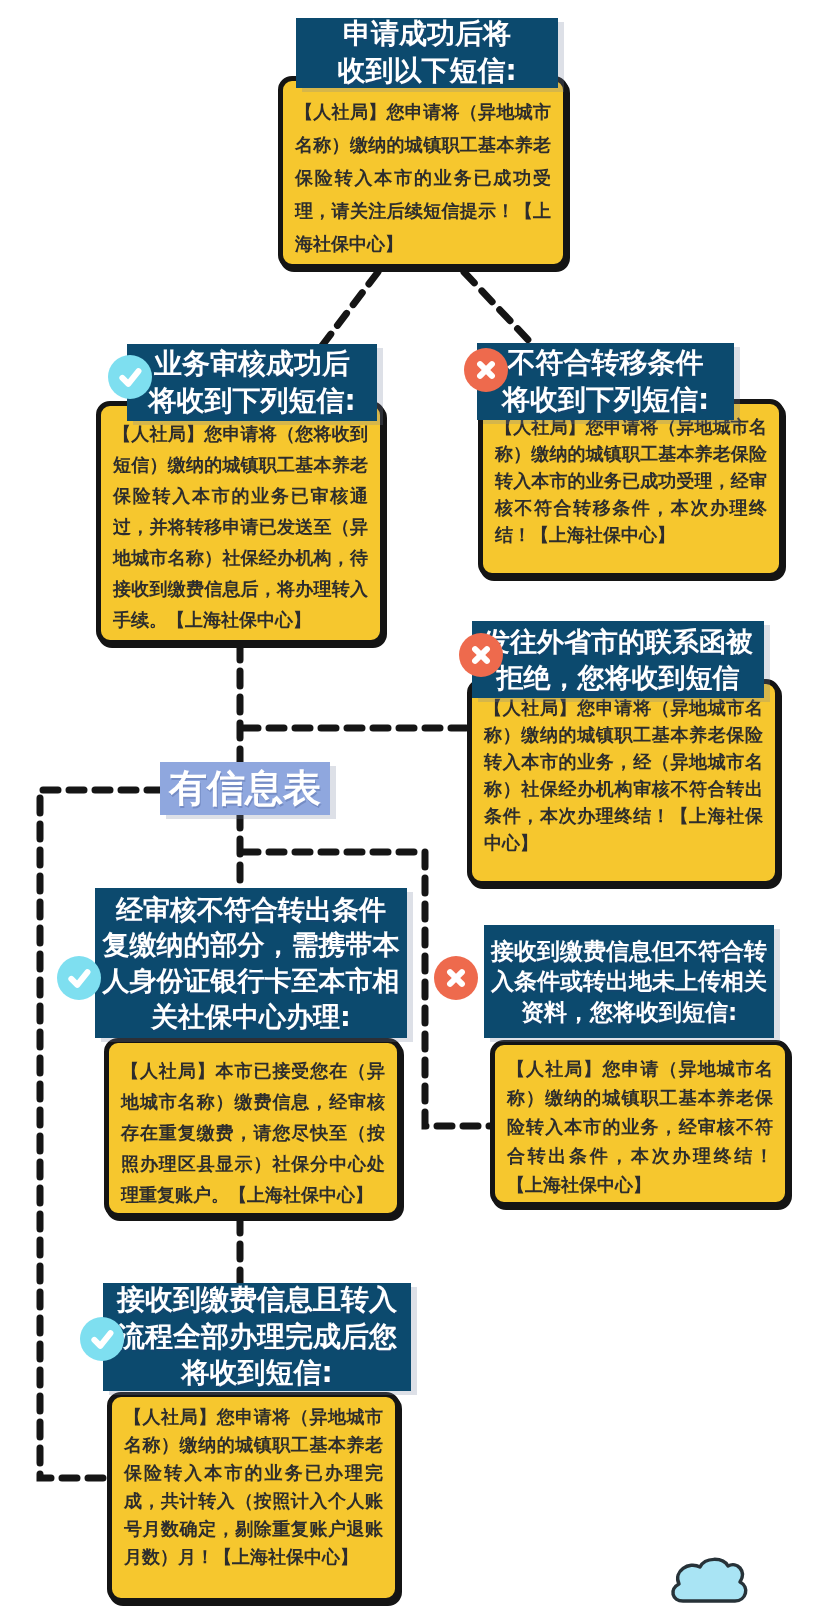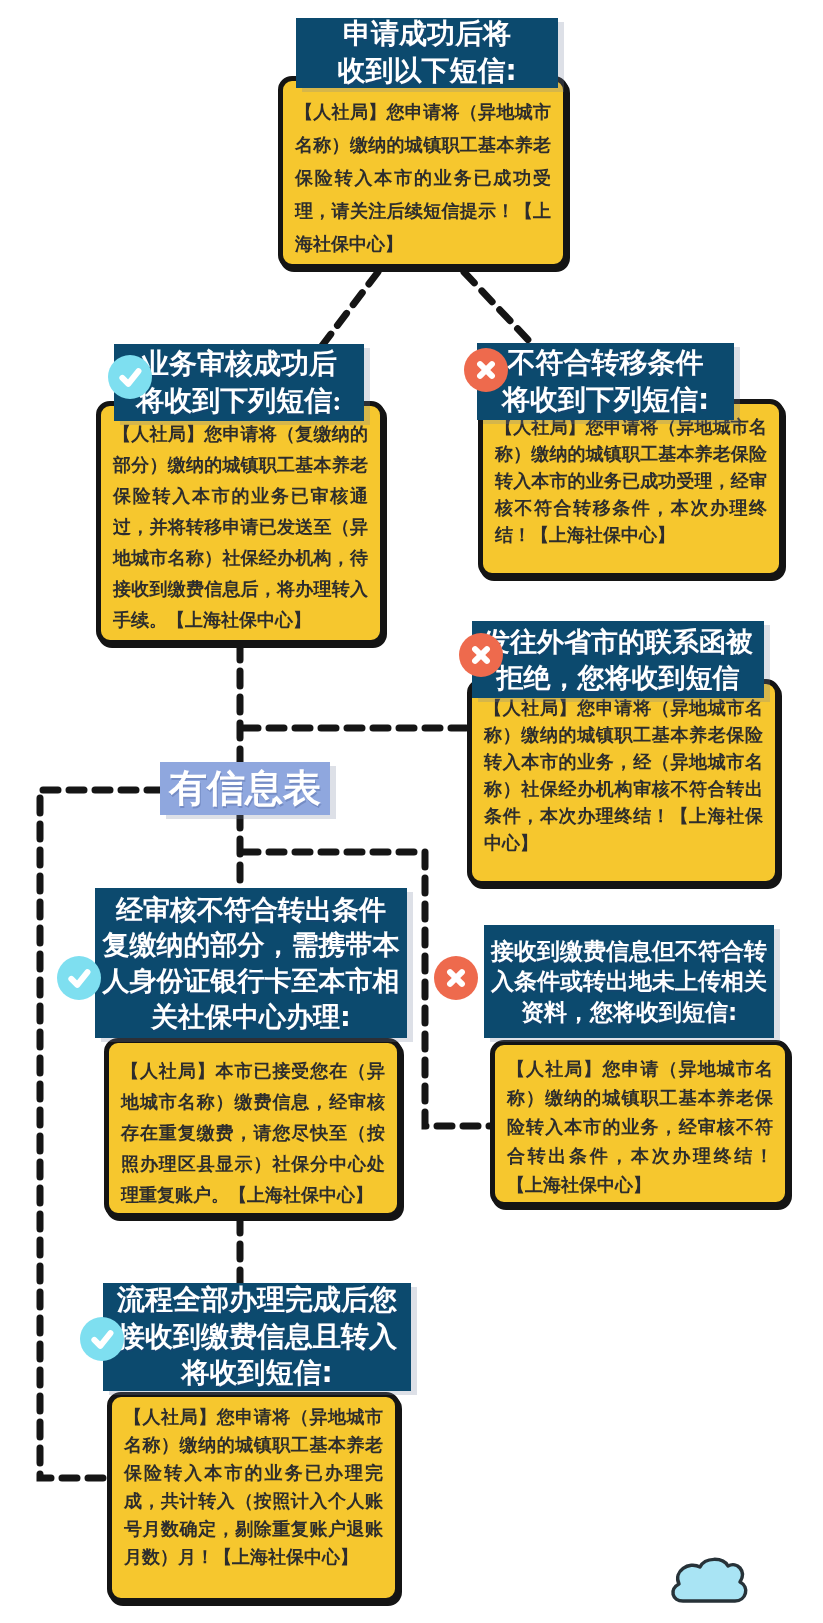--- a/index.html
+++ b/index.html
@@ -47,21 +47,21 @@
     position:absolute;z-index:3;background:#8fa7de;
     display:flex;align-items:center;justify-content:center;
     box-shadow:6px 4px 0 rgba(120,130,160,0.25);
   }
   .tag span{color:#fff;font-size:38px;font-weight:900;text-shadow:1px 2px 0 rgba(40,60,120,0.25);}
   
   .p-applied-hdr{left:296px;top:18px;width:262px;height:70px;}
   .p-applied-box{left:278px;top:76px;width:290px;height:193px;}
   .p-applied-box p{line-height:33px;padding-top:14px;}
   .p-check1{left:108px;top:355px;}
-  .p-reviewok-hdr{left:114px;top:344px;width:250px;height:77px;font-family:Liberation Serif, serif;}
+  .p-reviewok-hdr{left:127px;top:344px;width:250px;height:77px;}
   .p-reviewok-box{left:96px;top:401px;width:289px;height:244px;}
   .p-reviewok-box p{line-height:31px;}
   .p-x1{left:464px;top:348px;}
   .p-noteligible-hdr{left:477px;top:343px;width:257px;height:77px;}
   .p-noteligible-box{left:478px;top:399px;width:306px;height:179px;}
   .p-noteligible-box p{line-height:27px;padding-top:9px;}
   .p-x2{left:459px;top:633px;}
   .p-letter-hdr{left:472px;top:621px;width:292px;height:77px;}
   .p-letter-box{left:467px;top:679px;width:313px;height:207px;}
   .p-letter-box p{line-height:27px;padding-top:10px;}
@@ -109,21 +109,21 @@
   <div class="badge check p-check1">
     <svg viewBox="0 0 40 40">
         <polyline points="11,21 18,28 30,13"></polyline>
       </svg>
   </div>
   <div class="hdr fs28 p-reviewok-hdr">
     <div class="ln">业务审核成功后</div>
     <div class="ln">将收到下列短信:</div>
   </div>
   <div class="sms p-reviewok-box">
-    <p>【人社局】您申请将（复缴纳的部分）缴纳的城镇职工基本养老保险转入本市的业务已审核通过，并将转移申请已发送至（异地城市名称）社保经办机构，待接收到缴费信息后，将办理转入手续。【上海社保中心】</p>
+    <p>【人社局】您申请将（您将收到短信）缴纳的城镇职工基本养老保险转入本市的业务已审核通过，并将转移申请已发送至（异地城市名称）社保经办机构，待接收到缴费信息后，将办理转入手续。【上海社保中心】</p>
   </div>
 
   <div class="badge cross p-x1">
     <svg viewBox="0 0 40 40">
         <line x1="13" y1="13" x2="27" y2="27"></line>
         <line x1="27" y1="13" x2="13" y2="27"></line>
       </svg>
   </div>
   <div class="hdr fs28 p-noteligible-hdr">
     <div class="ln">不符合转移条件</div>
@@ -180,22 +180,22 @@
   <div class="sms p-nottrans-box">
     <p>【人社局】您申请（异地城市名称）缴纳的城镇职工基本养老保险转入本市的业务，经审核不符合转出条件，本次办理终结！【上海社保中心】</p>
   </div>
 
   <div class="badge check p-check3">
     <svg viewBox="0 0 40 40">
         <polyline points="11,21 18,28 30,13"></polyline>
       </svg>
   </div>
   <div class="hdr fs28 p-completed-hdr">
+    <div class="ln">接收到缴费信息且转入</div>
     <div class="ln">流程全部办理完成后您</div>
-    <div class="ln">接收到缴费信息且转入</div>
     <div class="ln">将收到短信:</div>
   </div>
   <div class="sms p-completed-box">
     <p>【人社局】您申请将（异地城市名称）缴纳的城镇职工基本养老保险转入本市的业务已办理完成，共计转入（按照计入个人账号月数确定，剔除重复账户退账月数）月！【上海社保中心】</p>
   </div>
 
   <svg class="p-cloud" viewBox="0 0 82 55">
     <path d="M16 48 C5 48 2 36 12 31 C6 18 22 8 33 14 C38 4 56 4 61 13 C70 8 80 18 73 29 C83 34 79 48 68 48 Z" fill="#a9e4f4" stroke="#273238" stroke-width="3.5" stroke-linejoin="round"></path>
   </svg>
 

